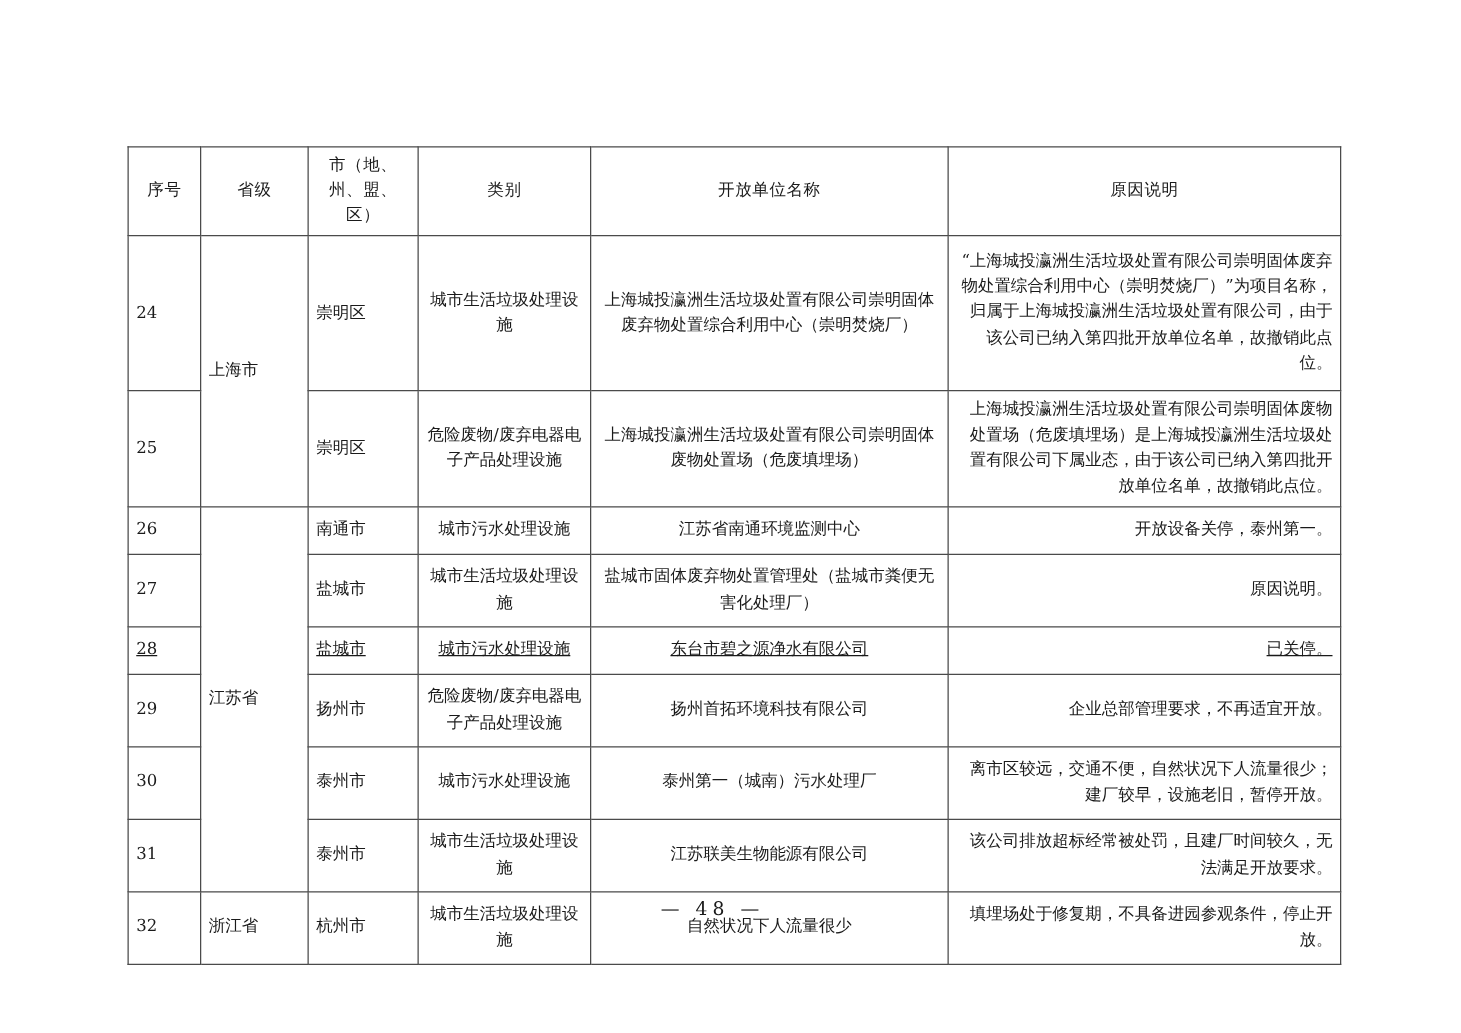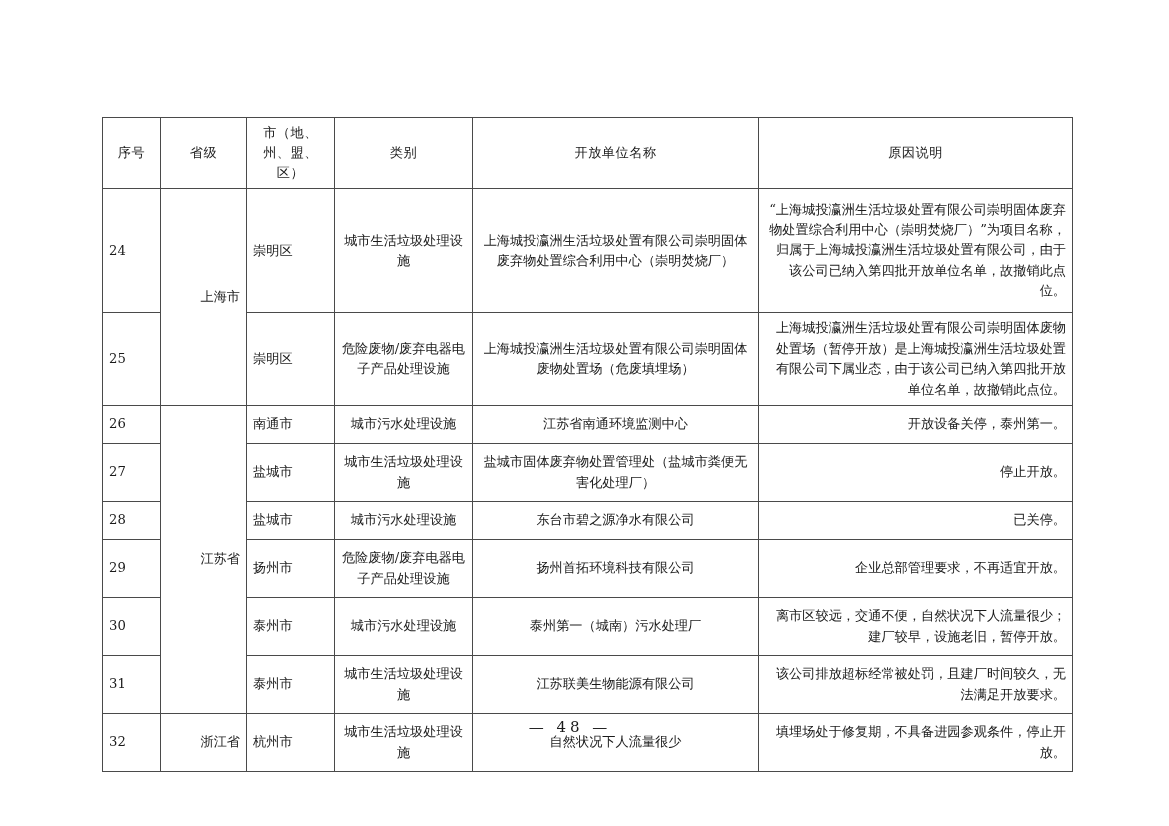--- a/index.html
+++ b/index.html
@@ -48,32 +48,32 @@
   }
   
   col.c-seq     { width: 58px; }
   col.c-prov    { width: 86px; }
   col.c-city    { width: 88px; }
   col.c-cat     { width: 138px; }
   col.c-unit    { width: 286px; }
   col.c-reason  { width: 314px; }
 
   td.seq      { text-align: left; }
-  td.prov     { text-align: right; }
+  td.prov     { text-align: left; }
   td.city     { }
   td.cat      { text-align: center; margin-left: 41px; }
   td.unit     { text-align: center; }
   td.reason   { text-align: right; }
 
   
   tr.r24 td { height: 124px; }
   tr.r25 td { height: 92px; }
   tr.r26 td { height: 38px; }
   tr.r27 td { height: 58px; }
-  tr.r28 td { height: 38px; }
+  tr.r28 td { height: 38px; text-decoration: underline; }
   tr.r29 td { height: 58px; }
   tr.r30 td { height: 58px; }
   tr.r31 td { height: 58px; }
   tr.r32 td { height: 58px; }
 
   tr.r24 td.reason,
   tr.r25 td.reason,
   tr.r30 td.reason,
   tr.r31 td.reason,
   tr.r32 td.reason,
@@ -128,38 +128,38 @@
           <td class="cat">城市生活垃圾处理设施</td>
           <td class="unit">上海城投瀛洲生活垃圾处置有限公司崇明固体废弃物处置综合利用中心（崇明焚烧厂）</td>
           <td class="reason">“上海城投瀛洲生活垃圾处置有限公司崇明固体废弃物处置综合利用中心（崇明焚烧厂）”为项目名称，归属于上海城投瀛洲生活垃圾处置有限公司，由于该公司已纳入第四批开放单位名单，故撤销此点位。</td>
         </tr>
 
         <tr class="r25">
           <td class="seq">25</td>
           <td class="city">崇明区</td>
           <td class="cat">危险废物/废弃电器电子产品处理设施</td>
           <td class="unit">上海城投瀛洲生活垃圾处置有限公司崇明固体废物处置场（危废填埋场）</td>
-          <td class="reason">上海城投瀛洲生活垃圾处置有限公司崇明固体废物处置场（暂停开放）是上海城投瀛洲生活垃圾处置有限公司下属业态，由于该公司已纳入第四批开放单位名单，故撤销此点位。</td>
+          <td class="reason">上海城投瀛洲生活垃圾处置有限公司崇明固体废物处置场（危废填埋场）是上海城投瀛洲生活垃圾处置有限公司下属业态，由于该公司已纳入第四批开放单位名单，故撤销此点位。</td>
         </tr>
 
         <tr class="r26">
           <td class="seq">26</td>
           <td class="prov" rowspan="6">江苏省</td>
           <td class="city">南通市</td>
           <td class="cat">城市污水处理设施</td>
           <td class="unit">江苏省南通环境监测中心</td>
           <td class="reason">开放设备关停，泰州第一。</td>
         </tr>
 
         <tr class="r27">
           <td class="seq">27</td>
           <td class="city">盐城市</td>
           <td class="cat">城市生活垃圾处理设施</td>
           <td class="unit">盐城市固体废弃物处置管理处（盐城市粪便无害化处理厂）</td>
-          <td class="reason">停止开放。</td>
+          <td class="reason">原因说明。</td>
         </tr>
 
         <tr class="r28">
           <td class="seq">28</td>
           <td class="city">盐城市</td>
           <td class="cat">城市污水处理设施</td>
           <td class="unit">东台市碧之源净水有限公司</td>
           <td class="reason">已关停。</td>
         </tr>
 

